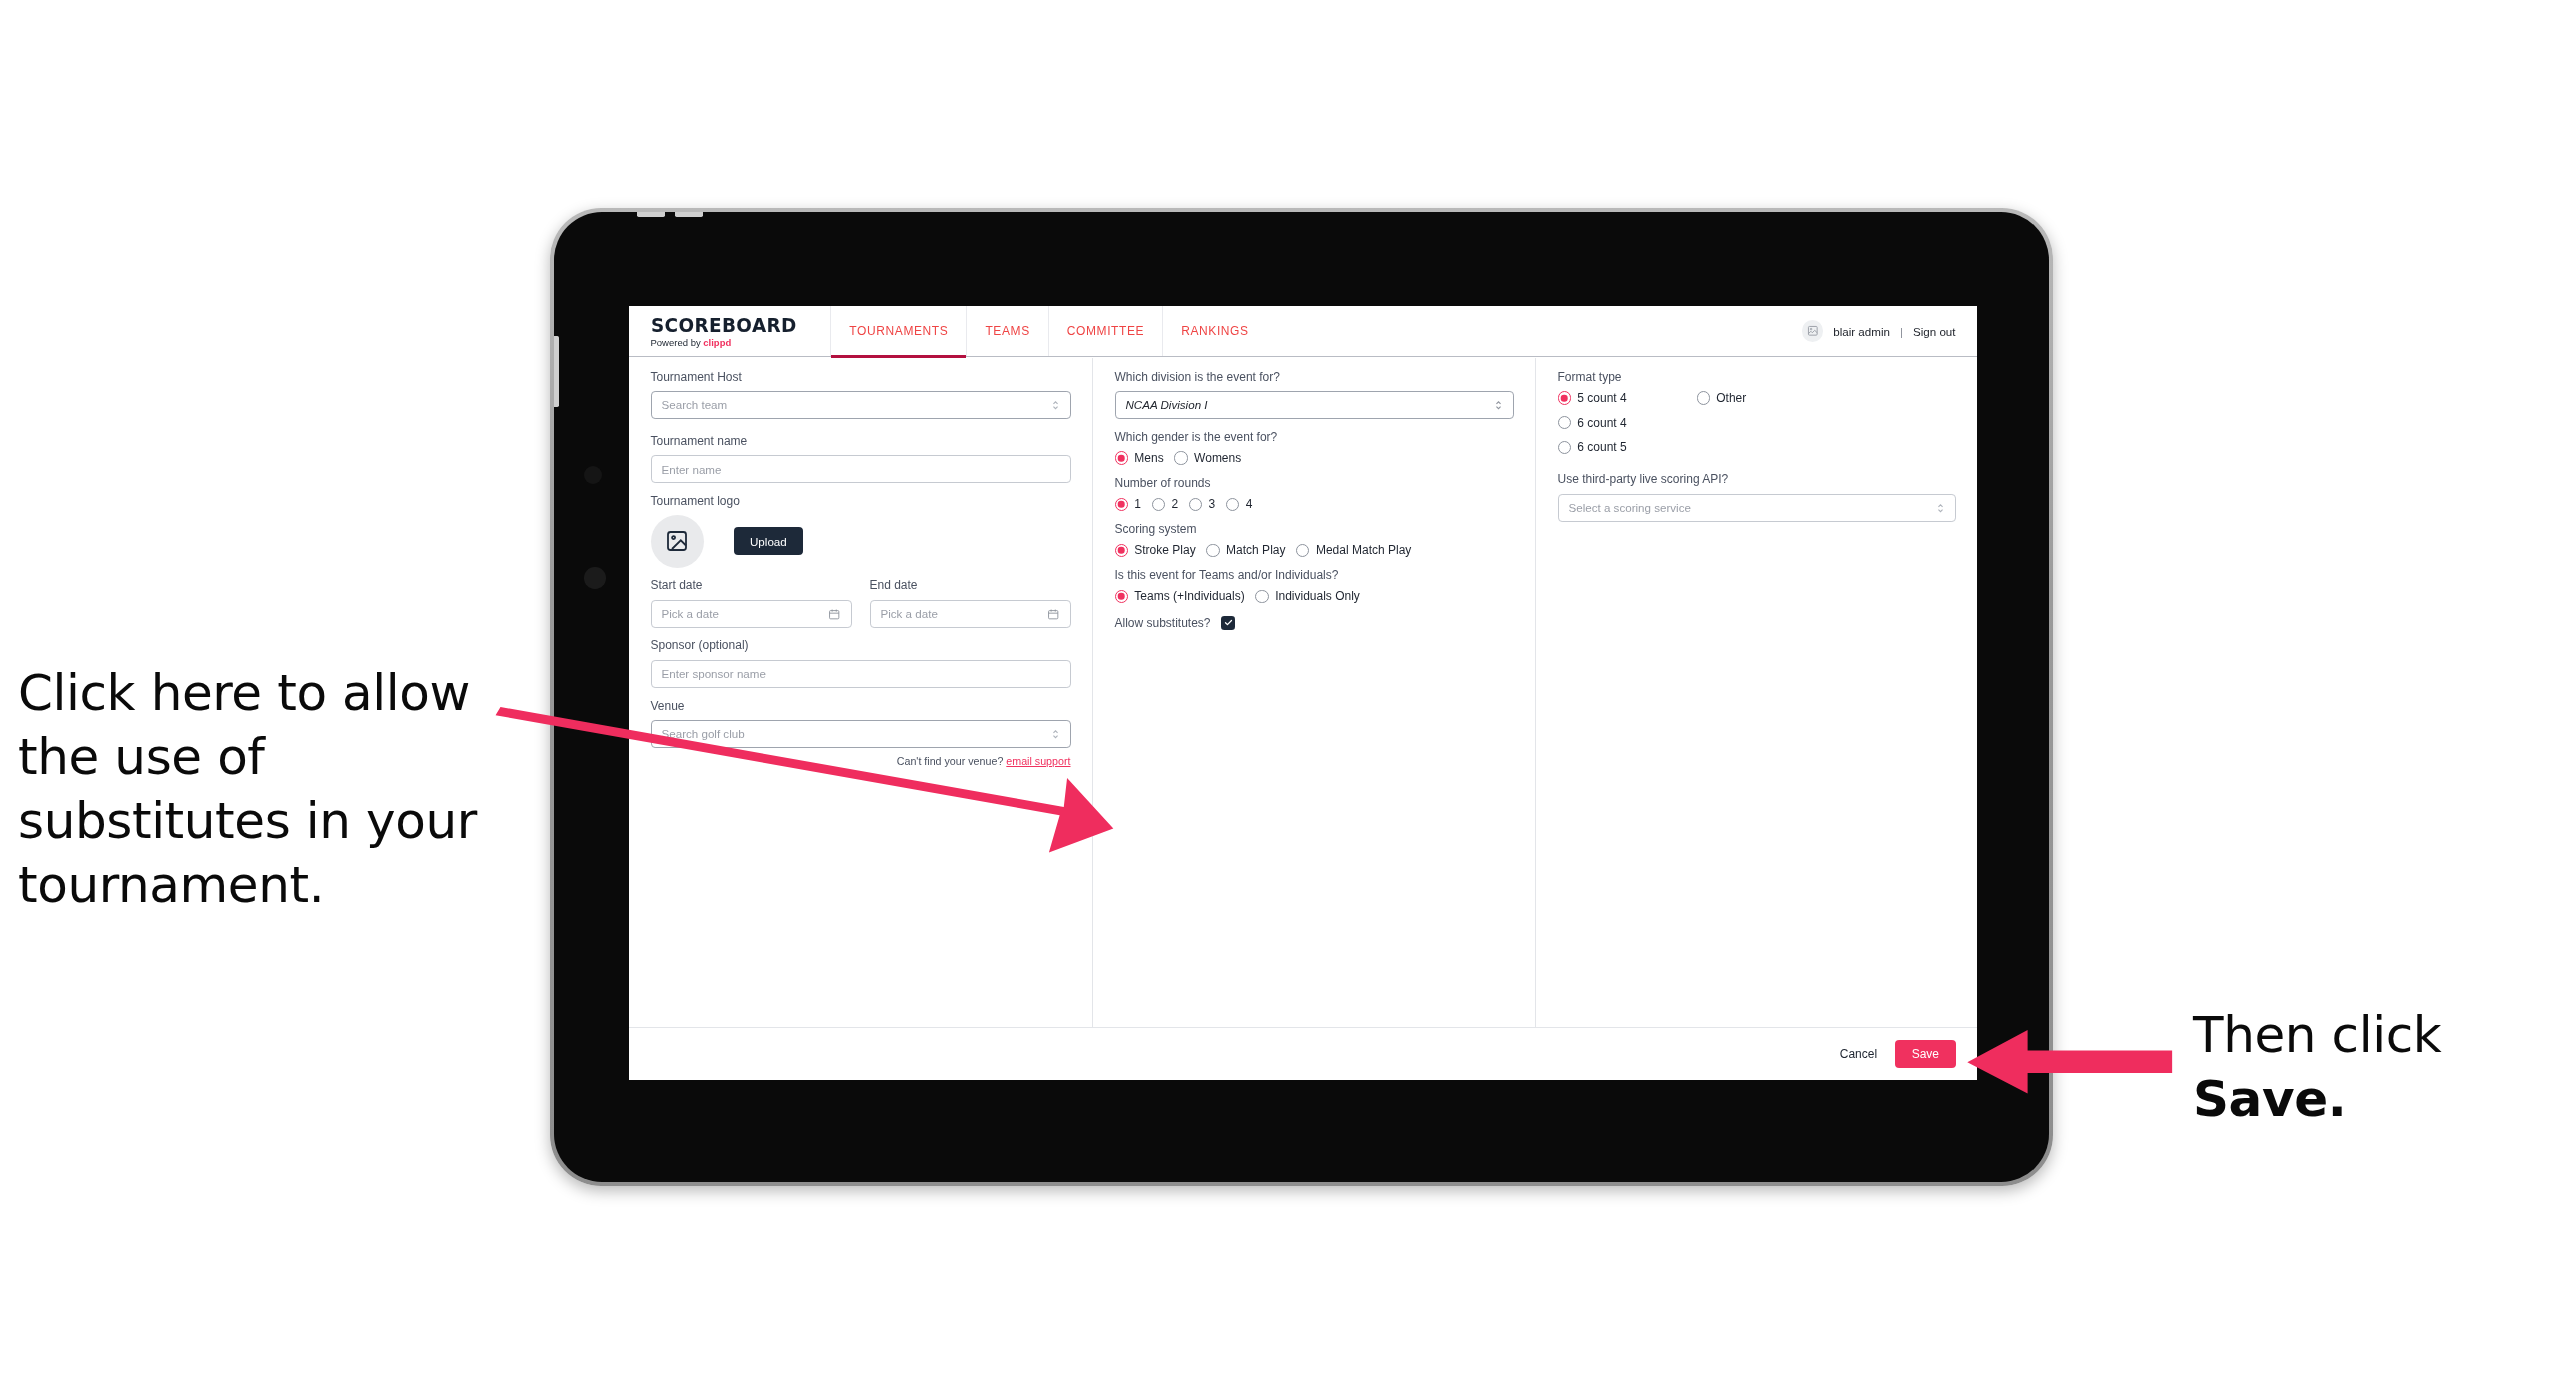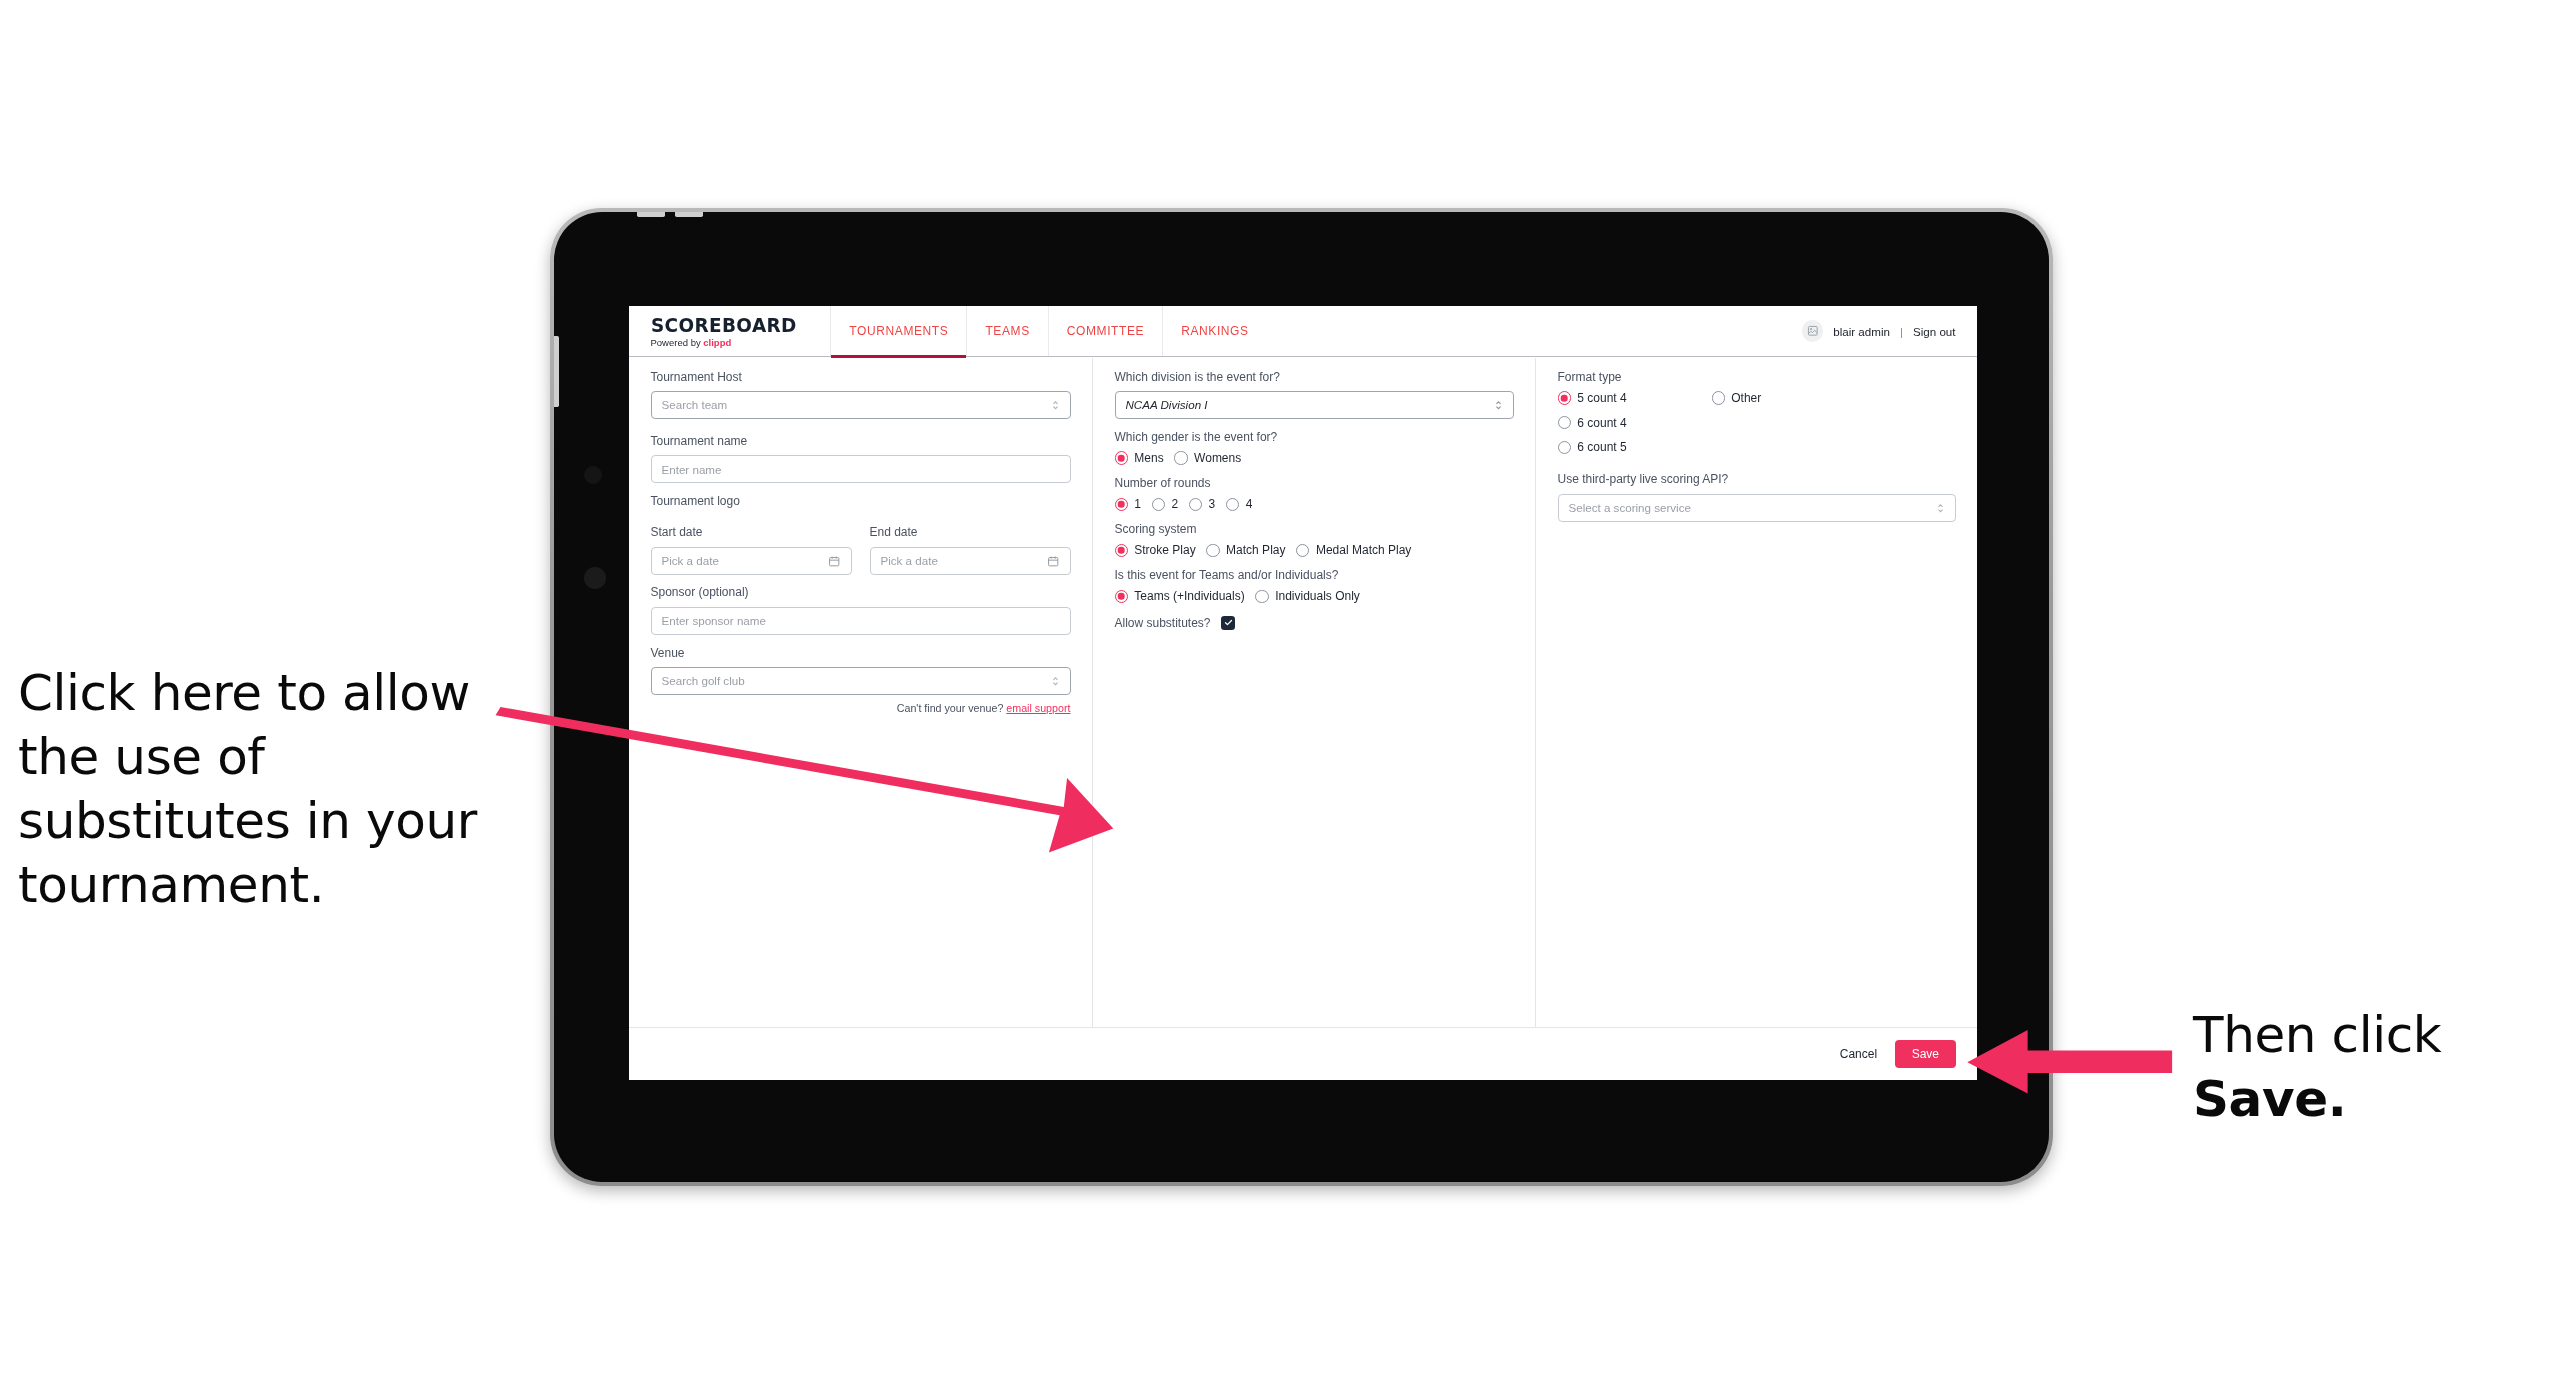--- a/index.html
+++ b/index.html
@@ -168,21 +168,21 @@
     box-sizing:border-box;flex:0 0 auto;
   }
   .ropt.sel .rdot{
     border-color:#f0315f;position:relative;
   }
   .ropt.sel .rdot::after{
     content:"";position:absolute;left:50%;top:50%;transform:translate(-50%,-50%);
     width:6.6px;height:6.6px;border-radius:50%;background:#f0315f;
   }
 
-  .fmt-grid{display:flex;gap:15px;}
+  .fmt-grid{display:flex;}
   .fmt-left{width:139px;}
   .fmt-stack .ropt{margin-bottom:10.7px;}
 
   .sub-row{display:flex;align-items:center;gap:10.7px;margin-top:1.7px;}
   .sub-label{font-size:12px;color:#4a5160;}
   .cbox{
     width:14px;height:14px;border-radius:3.3px;background:#1d2939;
     display:flex;align-items:center;justify-content:center;cursor:pointer;
   }
   .cbox svg{width:9px;height:9px;}
@@ -265,20 +265,30 @@
       <div class="spacer-lg"></div>
 
       <div class="fl">Tournament name</div>
       <div class="inp thin">
         <span>Enter name</span>
       </div>
 
       <div class="spacer-md"></div>
 
       <div class="fl tight">Tournament logo</div>
+      <div class="logo-row">
+        <div class="logo-circle">
+          <svg viewBox="0 0 24 24" fill="none" stroke="#1d2939" stroke-width="1.8">
+            <rect x="3" y="3" width="18" height="18" rx="2.5"></rect>
+            <circle cx="8.6" cy="8.6" r="1.5"></circle>
+            <path d="M21 16.5l-5.2-5.2L7 20"></path>
+          </svg>
+        </div>
+        <div class="upload-btn">Upload</div>
+      </div>
 
       <div class="spacer-md"></div>
 
       <div class="dates">
         <div>
           <div class="fl">Start date</div>
           <div class="inp thin">
             <span>Pick a date</span>
             <span class="cal">
               <svg viewBox="0 0 24 24" fill="none" stroke="#8f949d" stroke-width="1.8">

